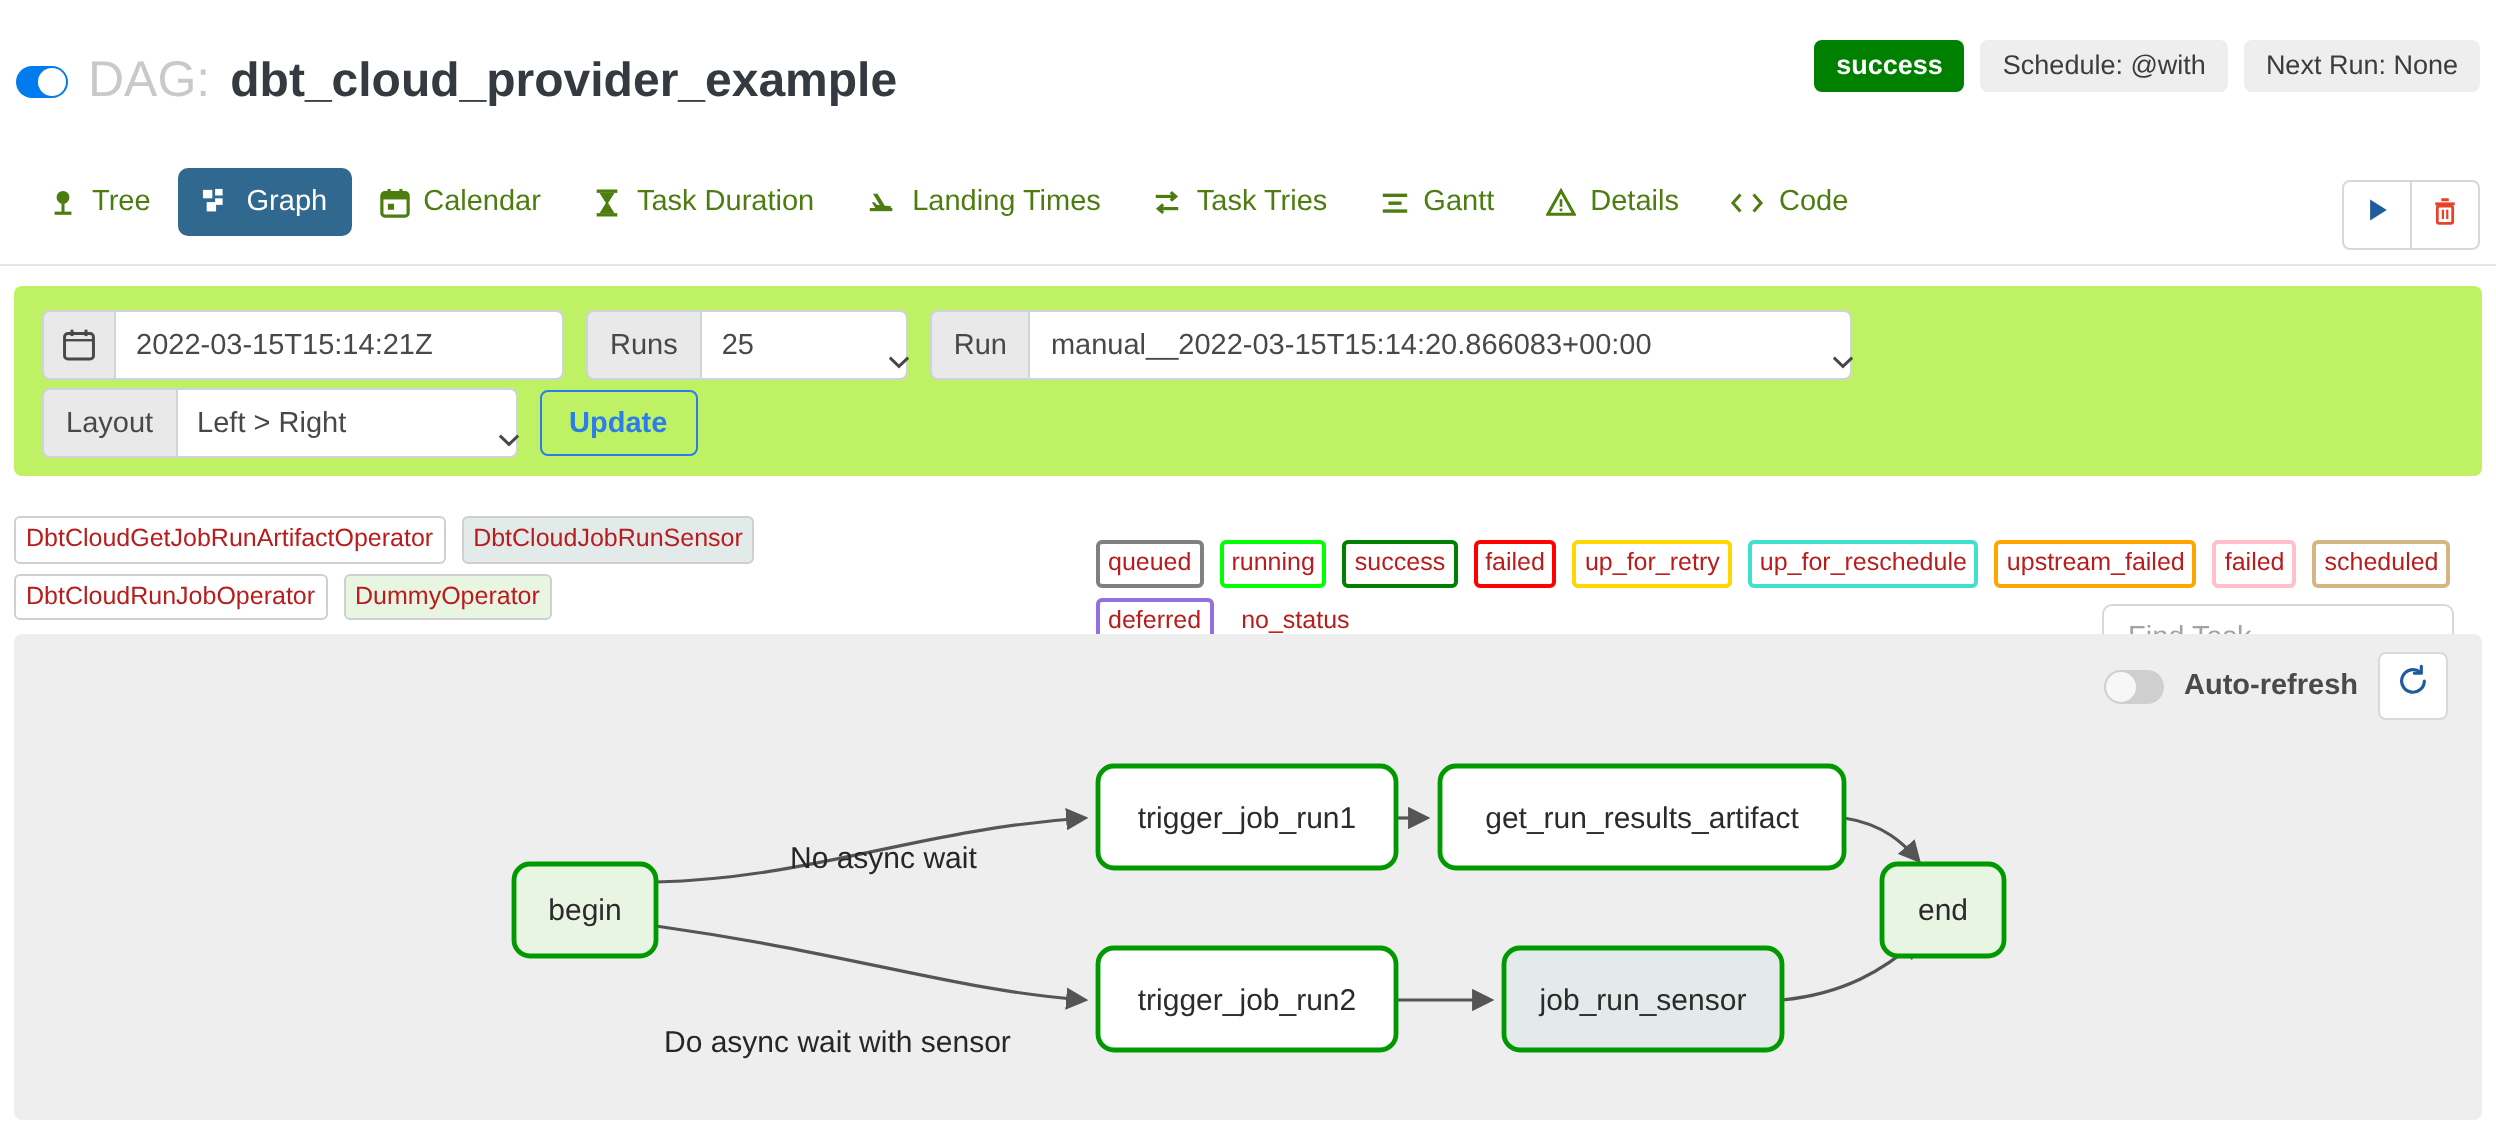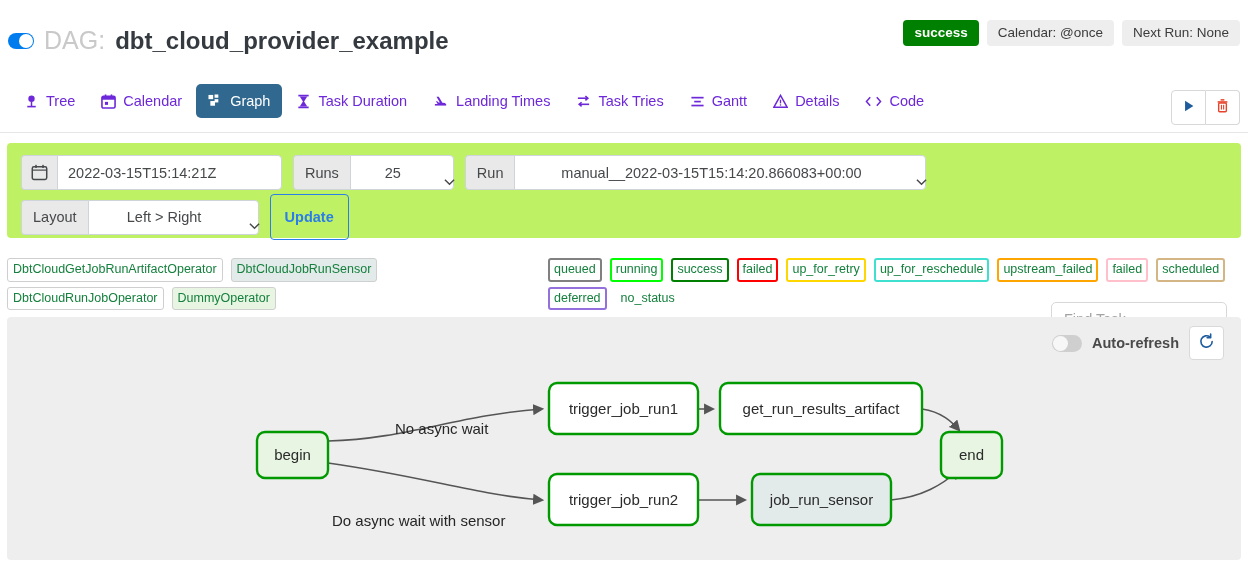--- a/index.html
+++ b/index.html
@@ -91,21 +91,21 @@
     display: flex;
     align-items: center;
     gap: 2px;
   }
   .tab {
     display: flex;
     align-items: center;
     gap: 7px;
     padding: 9px 12px;
     font-size: 14.5px;
-    color: #6d28d9;
+    color: #4d7c0f;
     border-radius: 5px;
     white-space: nowrap;
     cursor: pointer;
   }
   .tab.active {
     background: #31688f;
     color: #ffffff;
   }
   .tab svg { display: block; }
   .tab-actions {
@@ -163,34 +163,33 @@
     font-size: 14.5px;
     color: #46484a;
     display: flex;
     align-items: center;
     padding: 0 10px;
     white-space: nowrap;
   }
   .select-field {
     position: relative;
     padding-right: 28px;
-    justify-content: center;
   }
   .caret {
     position: absolute;
     right: 9px; top: 50%;
     transform: translateY(-50%);
     width: 0; height: 0;
   }
   .date-field { width: 203px; }
   .runs-field { width: 64px; }
   .run-field  { width: 372px; }
   .layout-field { width: 131px; }
   .update-btn {
-    height: 46px;
+    height: 33px;
     border: 1px solid #2b7de9;
     color: #2b7de9;
     background: transparent;
     border-radius: 4px;
     font-size: 14.5px;
     font-weight: 600;
     padding: 0 14px;
     cursor: pointer;
     font-family: "Liberation Sans", sans-serif;
   }
@@ -218,35 +217,35 @@
   .legend-operators {
     position: absolute;
     left: 7px; top: 0;
     width: 520px;
     display: flex;
     flex-wrap: wrap;
     gap: 5px 8px;
   }
   .legend-states {
     position: absolute;
-    left: 548px; top: 0;
+    left: 548px; top: 12px;
     width: 700px;
     display: flex;
     flex-wrap: wrap;
     gap: 5px 8px;
     align-items: flex-end;
   }
   .chip {
     font-size: 12.5px;
     line-height: 1;
     padding: 4px 5px 5px 5px;
     border-radius: 3px;
     border: 1px solid #cfcfcf;
     background: #ffffff;
-    color: #15803d;
+    color: #b91c1c;
     white-space: nowrap;
   }
   .chip.state { border-width: 2px; padding: 3px 4px 4px 4px; }
   .chip.plain { border-color: transparent; background: transparent; }
 
   
   .graph-panel {
     position: absolute;
     left: 7px; top: 317px;
     width: 1234px; height: 243px;
@@ -310,62 +309,62 @@
 <div id="page">
 
   <div class="header">
     <div class="dag-title-wrap">
       <div class="toggle-pause"></div>
       <span class="dag-label">DAG:</span>
       <span class="dag-name">dbt_cloud_provider_example</span>
     </div>
     <div class="header-badges">
       <span class="badge success">success</span>
-      <span class="badge">Calendar: @once</span>
+      <span class="badge">Schedule: @with</span>
       <span class="badge">Next Run: None</span>
     </div>
   </div>
 
   <div class="tabbar">
     <div class="tabs">
 
       <div class="tab">
         <span>
           <svg width="15" height="15" viewBox="0 0 16 16">
               <circle cx="8" cy="5" r="3.4" fill="currentColor"></circle>
               <rect x="7.2" y="8" width="1.6" height="5" fill="currentColor"></rect>
               <rect x="3.5" y="12.6" width="9" height="1.7" fill="currentColor"></rect>
             </svg>
         </span>
         <span>Tree</span>
+      </div>
+
+      <div class="tab active">
+        <span>
+          <svg width="15" height="15" viewBox="0 0 16 16">
+              <rect x="0.5" y="1" width="5" height="4.5" fill="currentColor"></rect>
+              <rect x="7" y="0.5" width="4" height="3.5" fill="currentColor"></rect>
+              <rect x="7" y="5.5" width="4" height="3.5" fill="currentColor"></rect>
+              <rect x="2.5" y="7.5" width="5" height="5" fill="currentColor"></rect>
+            </svg>
+        </span>
+        <span>Graph</span>
       </div>
 
       <div class="tab">
         <span>
           <svg width="15" height="15" viewBox="0 0 16 16">
               <rect x="1" y="2.5" width="14" height="12.5" rx="1.6" fill="none" stroke="currentColor" stroke-width="1.7"></rect>
               <rect x="1" y="2.5" width="14" height="3.6" fill="currentColor"></rect>
               <rect x="4" y="0.5" width="1.7" height="3" fill="currentColor"></rect>
               <rect x="10.3" y="0.5" width="1.7" height="3" fill="currentColor"></rect>
               <rect x="4.2" y="8.4" width="3.3" height="3.2" fill="currentColor"></rect>
             </svg>
         </span>
         <span>Calendar</span>
-      </div>
-
-      <div class="tab active">
-        <span>
-          <svg width="15" height="15" viewBox="0 0 16 16">
-              <rect x="0.5" y="1" width="5" height="4.5" fill="currentColor"></rect>
-              <rect x="7" y="0.5" width="4" height="3.5" fill="currentColor"></rect>
-              <rect x="7" y="5.5" width="4" height="3.5" fill="currentColor"></rect>
-              <rect x="2.5" y="7.5" width="5" height="5" fill="currentColor"></rect>
-            </svg>
-        </span>
-        <span>Graph</span>
       </div>
 
       <div class="tab">
         <span>
           <svg width="15" height="15" viewBox="0 0 16 16">
               <rect x="2.5" y="0.8" width="11" height="1.8" fill="currentColor"></rect>
               <rect x="2.5" y="13.4" width="11" height="1.8" fill="currentColor"></rect>
               <path d="M4 2.6 L12 2.6 L8.6 8 L12 13.4 L4 13.4 L7.4 8 Z" fill="currentColor"></path>
             </svg>
         </span>

